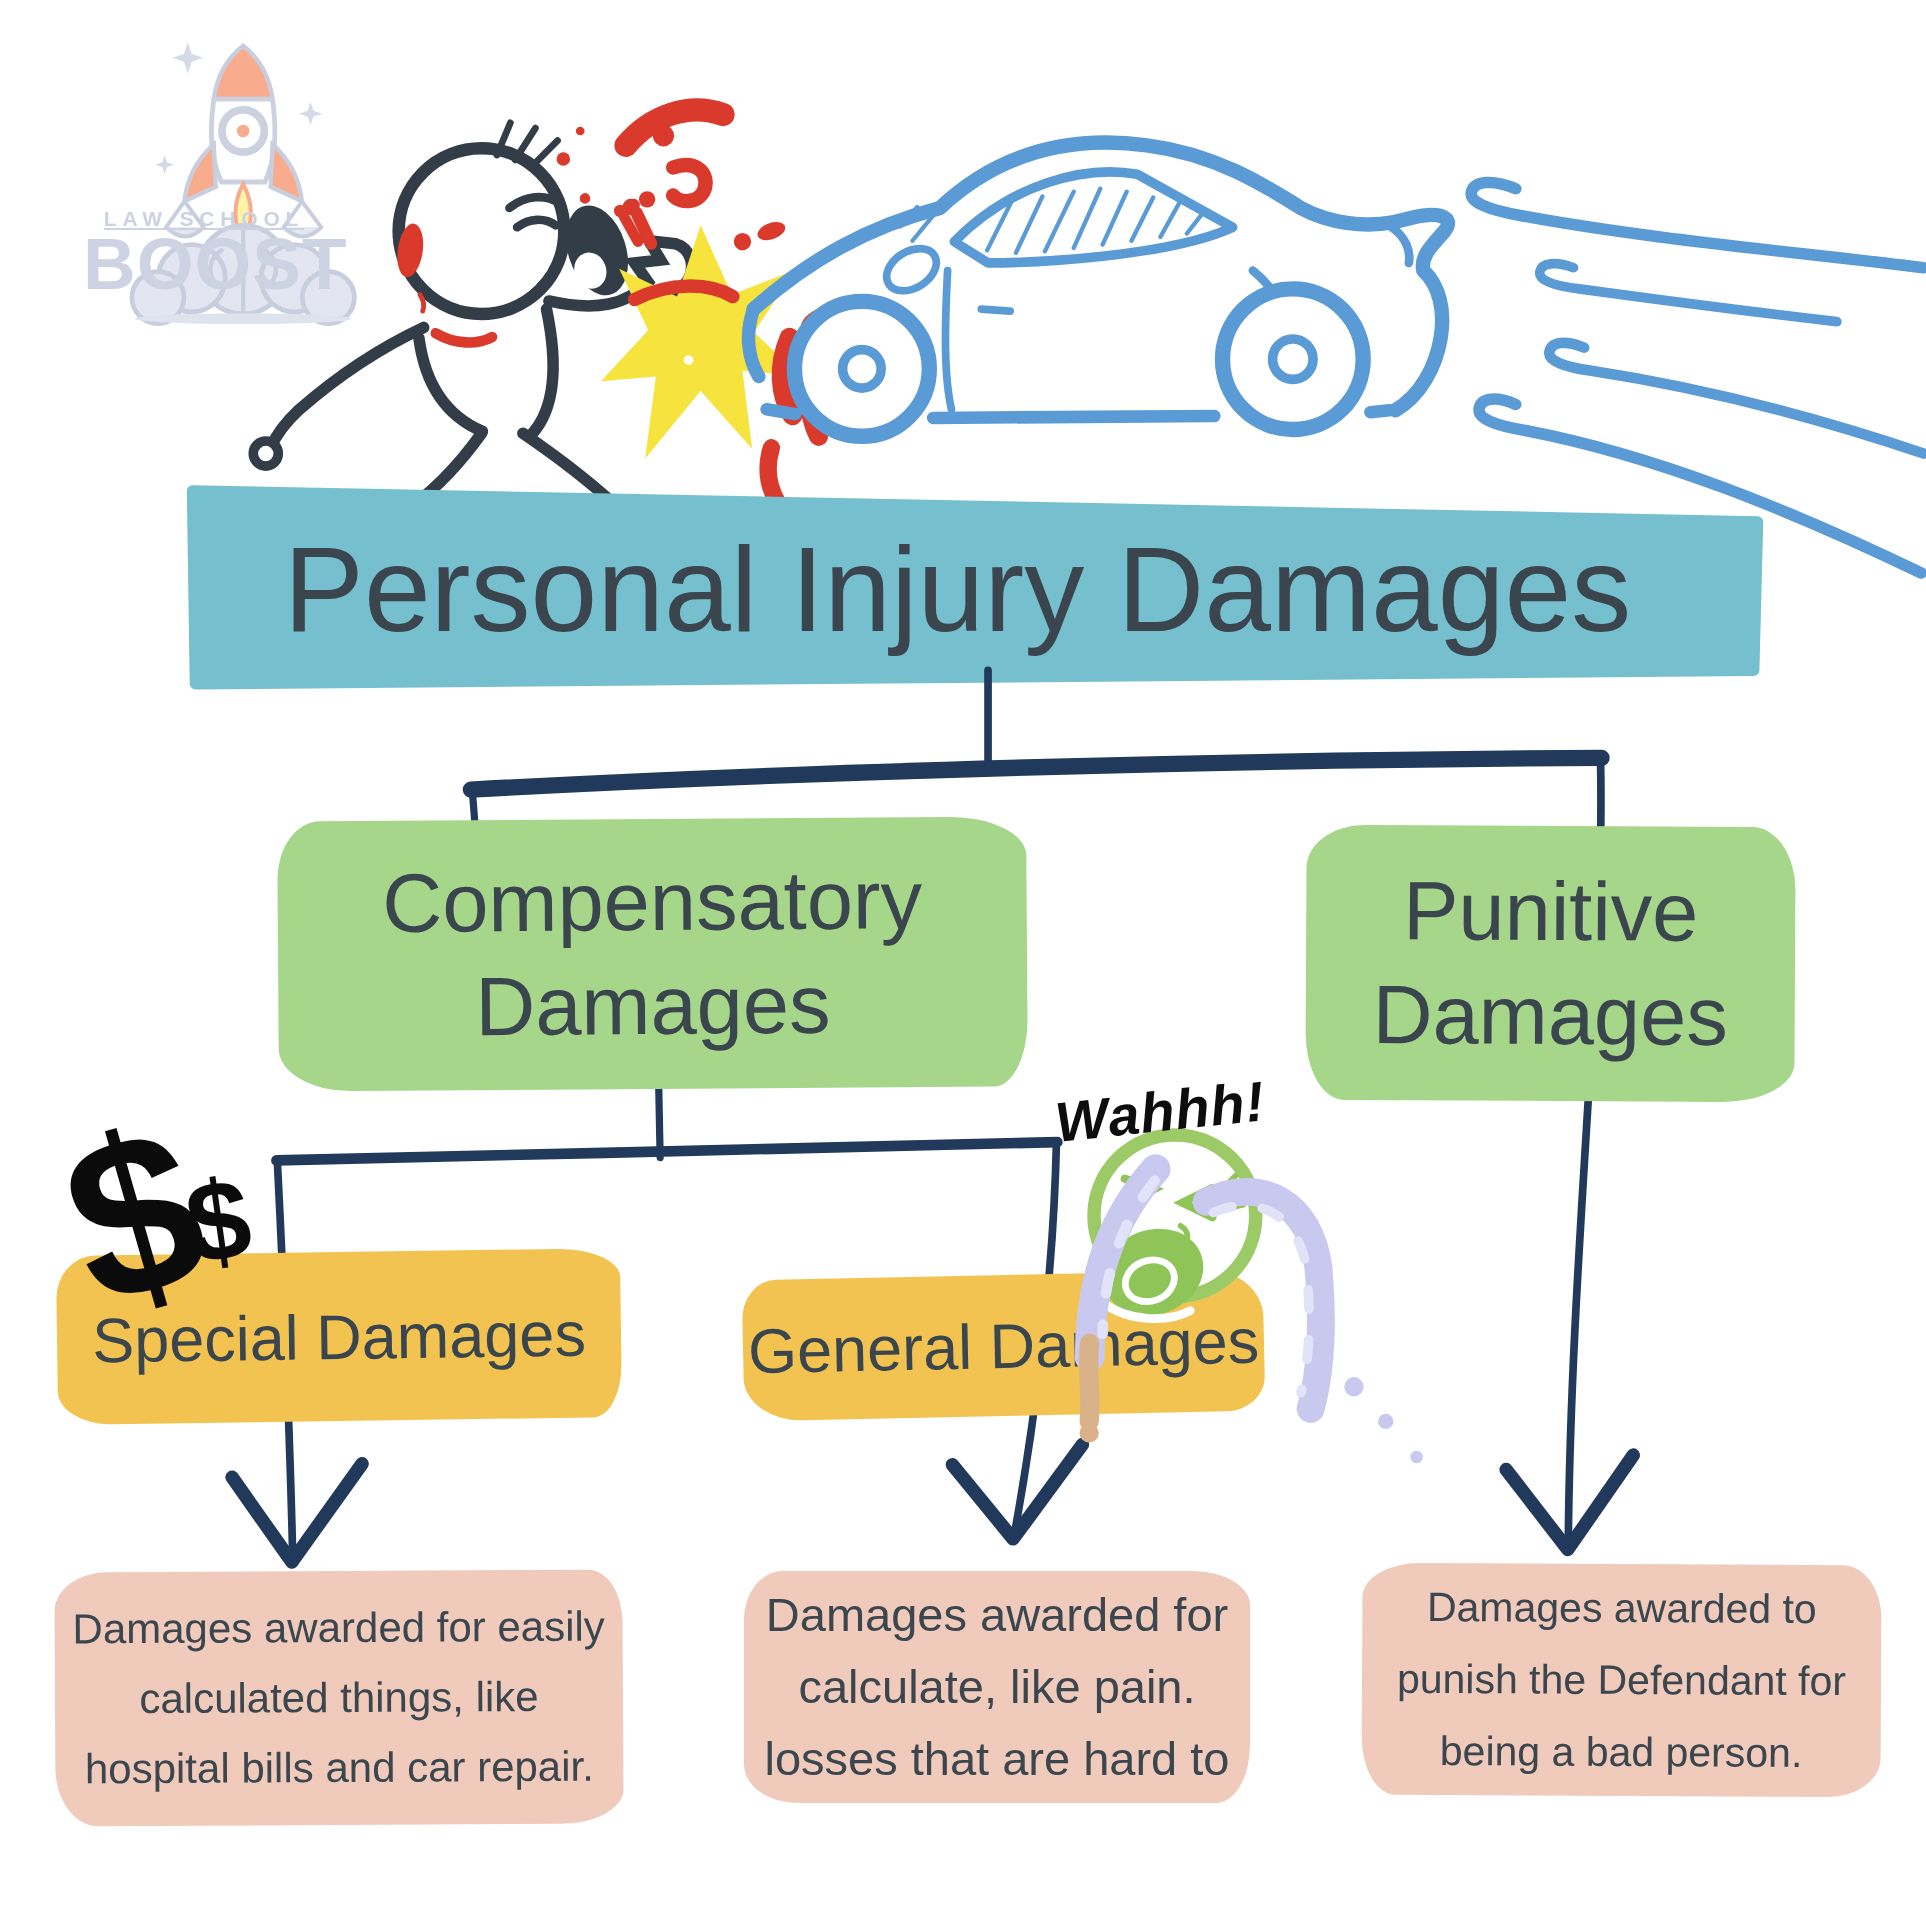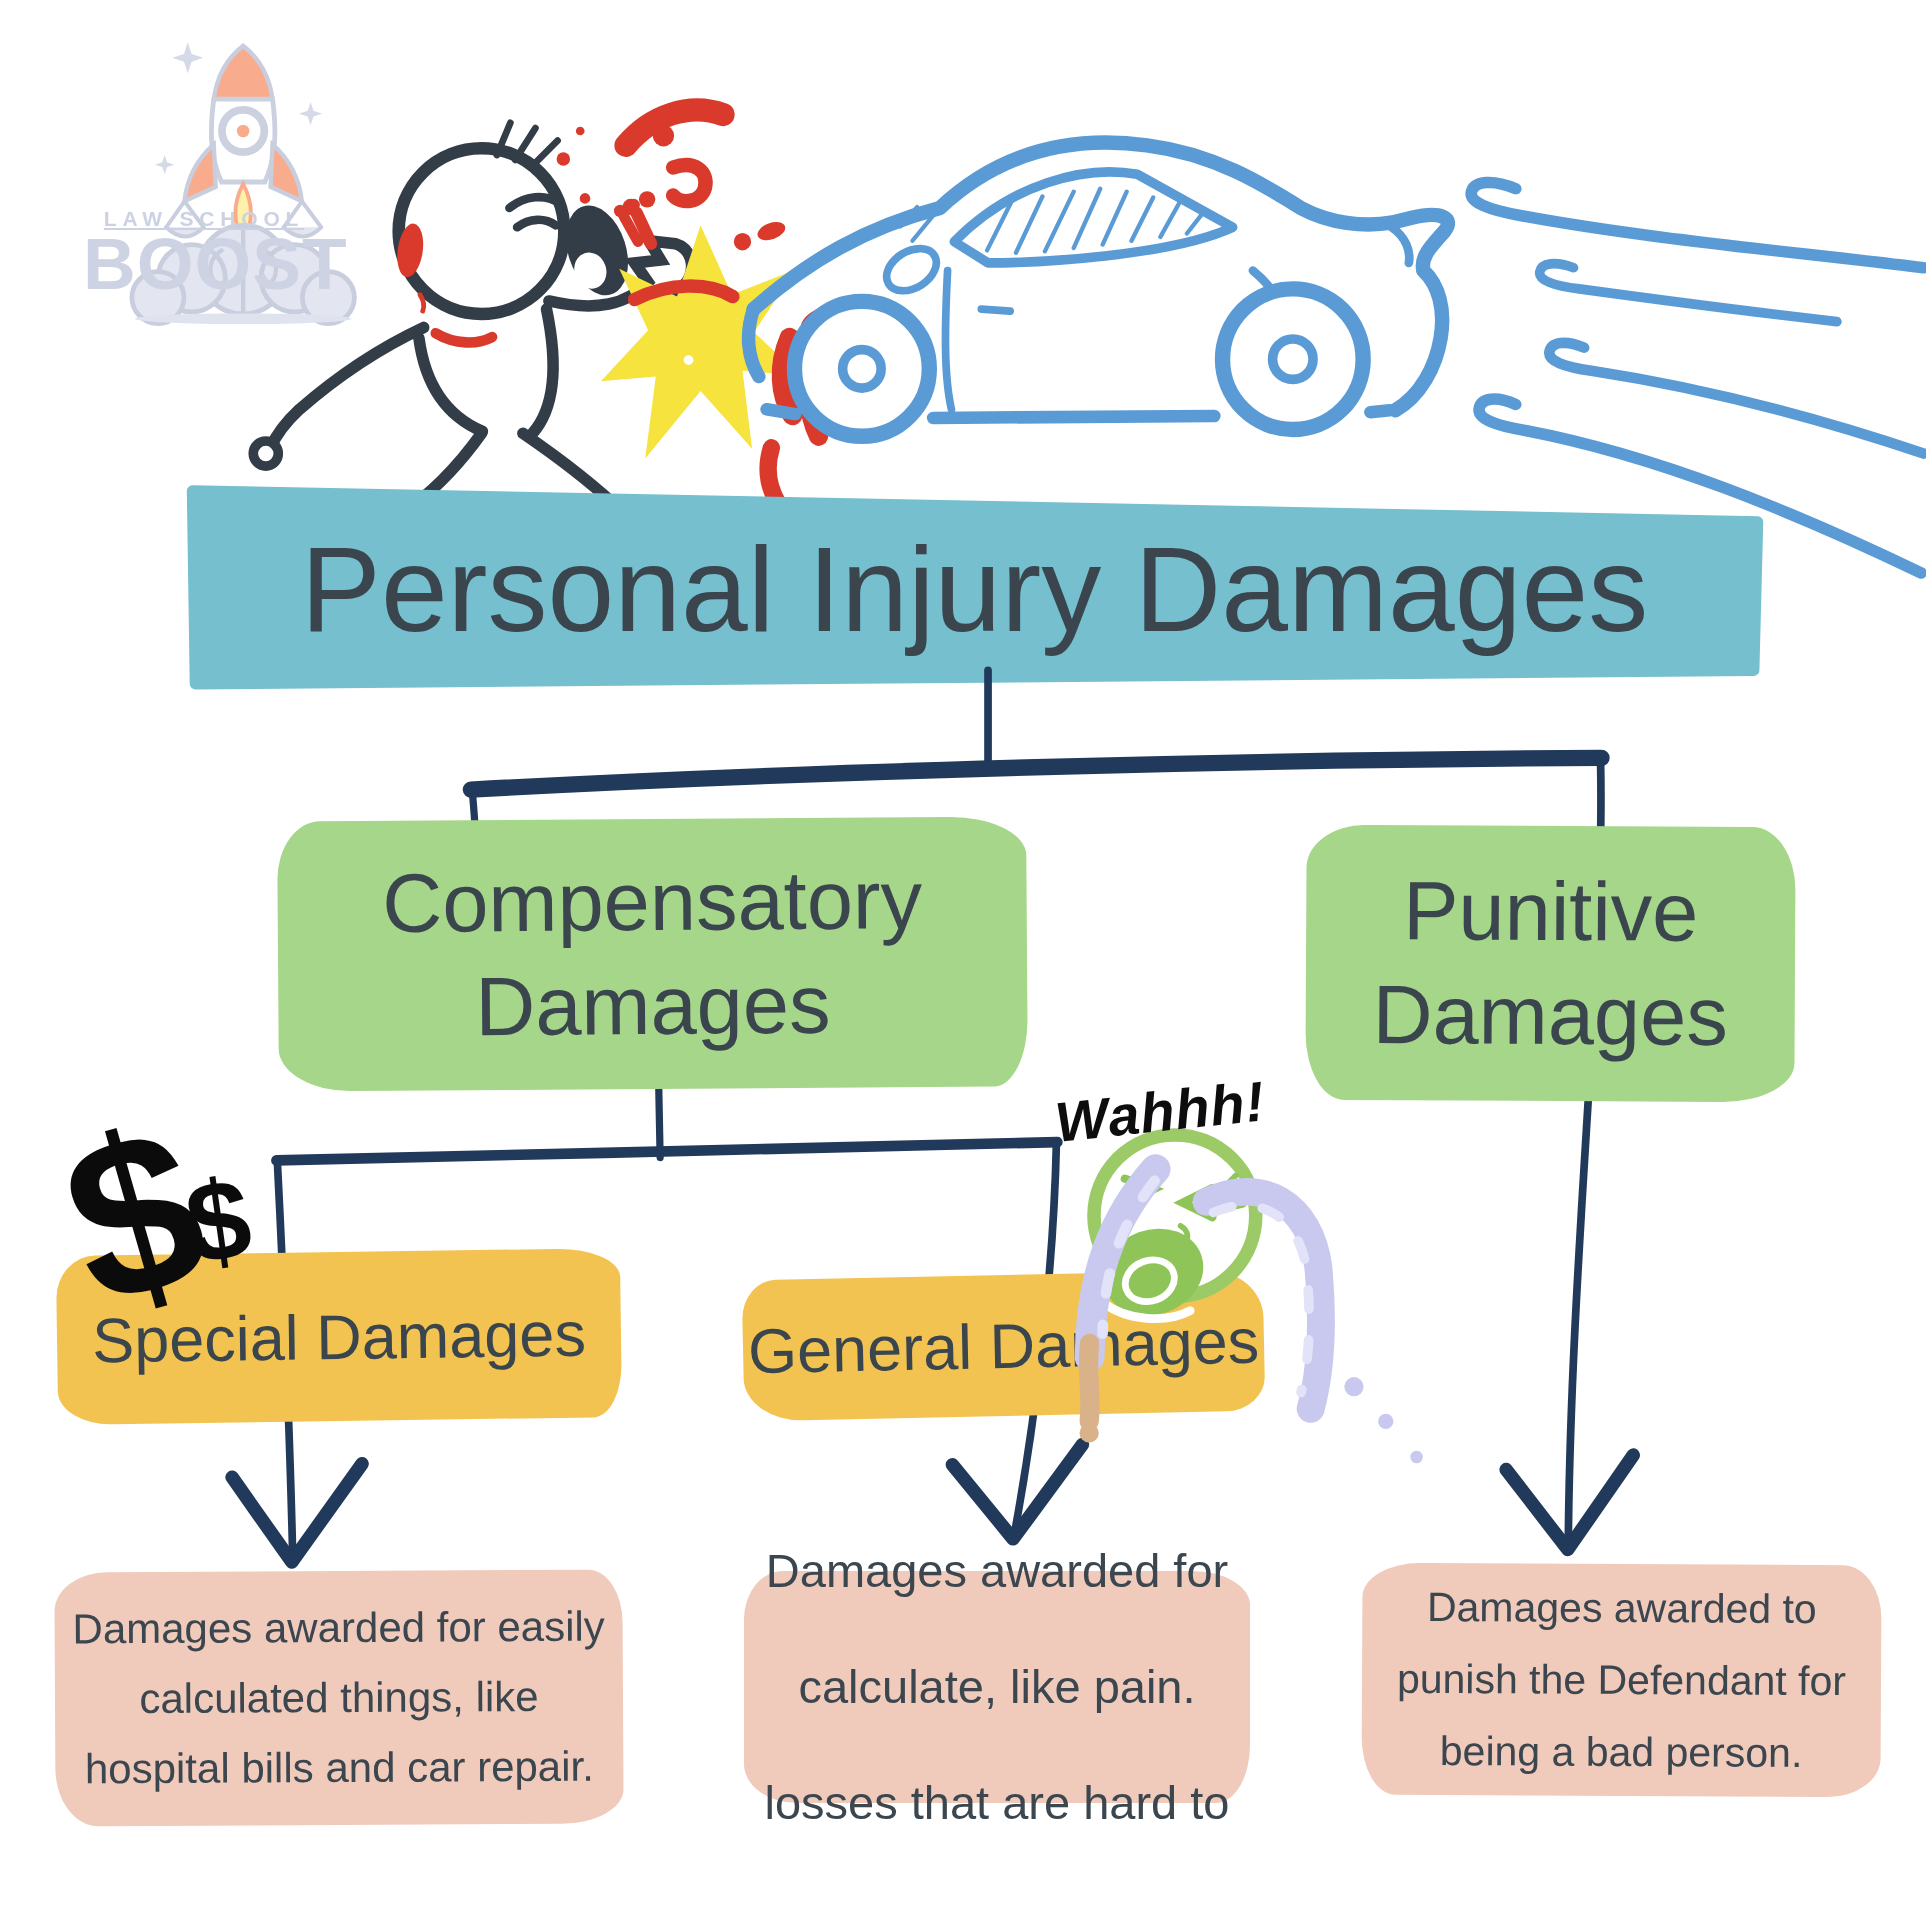--- a/index.html
+++ b/index.html
@@ -8,21 +8,21 @@
   svg.layer{position:absolute;left:0;top:0;width:1926px;height:1926px;}
   #art{z-index:1;}
   #overlay{z-index:3;}
   .txt{position:absolute;color:#3a454d;}
   
   .wm-top{left:91px;top:207px;width:226px;text-align:center;font-size:21px;font-weight:700;
           letter-spacing:5.8px;color:#ccd2e2;z-index:1;text-decoration:underline;}
   .wm-bottom{left:83px;top:222px;width:241px;text-align:center;font-size:73px;font-weight:800;
           letter-spacing:1px;color:#cdd3e3;z-index:1;}
   
-  .banner-title{left:192px;top:509px;width:1565px;height:159px;z-index:2;
+  .banner-title{left:175px;top:509px;width:1565px;height:159px;z-index:2;
           display:flex;align-items:center;justify-content:center;
           font-size:120px;font-weight:500;white-space:nowrap;}
   
   .node{position:absolute;z-index:2;display:flex;flex-direction:column;align-items:center;
         justify-content:center;text-align:center;color:#3a454d;font-weight:500;}
   .node span{display:block;white-space:nowrap;}
   .green{background:#a5d689;}
   .yellow{background:#f2c350;}
   .pink{background:#f0cabb;}
   #node-compensatory{left:278px;top:819px;width:749px;height:270px;font-size:83px;line-height:104px;
@@ -32,21 +32,21 @@
   #node-special{left:57px;top:1252px;width:564px;height:169px;font-size:63px;
         border-radius:39px 63px 29px 53px / 43px 29px 53px 34px;transform:rotate(-0.8deg);}
   #node-general{left:743px;top:1275px;width:521px;height:141px;font-size:63px;
         border-radius:34px 53px 39px 58px / 39px 48px 34px 43px;transform:rotate(-1.2deg);}
   .detail{position:absolute;z-index:2;display:flex;flex-direction:column;align-items:center;
         justify-content:center;text-align:center;color:#3b464f;font-weight:500;}
   .detail span{display:block;white-space:nowrap;}
   #detail-special{left:55px;top:1571px;width:568px;height:254px;font-size:42px;line-height:70px;
         border-radius:53px 34px 63px 43px / 39px 53px 34px 58px;transform:rotate(-0.3deg);}
   #detail-general{left:744px;top:1571px;width:506px;height:232px;font-size:47px;line-height:72px;
-        border-radius:39px 58px 34px 53px / 48px 34px 58px 39px;gap:44px;}
+        border-radius:39px 58px 34px 53px / 48px 34px 58px 39px;}
   #detail-punitive{left:1362px;top:1564px;width:519px;height:232px;font-size:41px;line-height:72px;
         border-radius:58px 39px 53px 34px / 34px 53px 39px 58px;transform:rotate(0.3deg);}
   
   .dollar-big{left:72px;top:1103px;font-size:226px;font-weight:700;color:#0b0b0b;z-index:3;
         transform:rotate(-16deg);line-height:1;}
   .dollar-small{left:187px;top:1165px;font-size:113px;font-weight:700;color:#0b0b0b;z-index:3;
         transform:rotate(-8deg);line-height:1;}
   .wahhh{left:1055px;top:1079px;font-size:56px;font-style:italic;font-weight:700;color:#0d0d0d;
         z-index:4;transform:rotate(-6deg);letter-spacing:1px;}
 </style>

